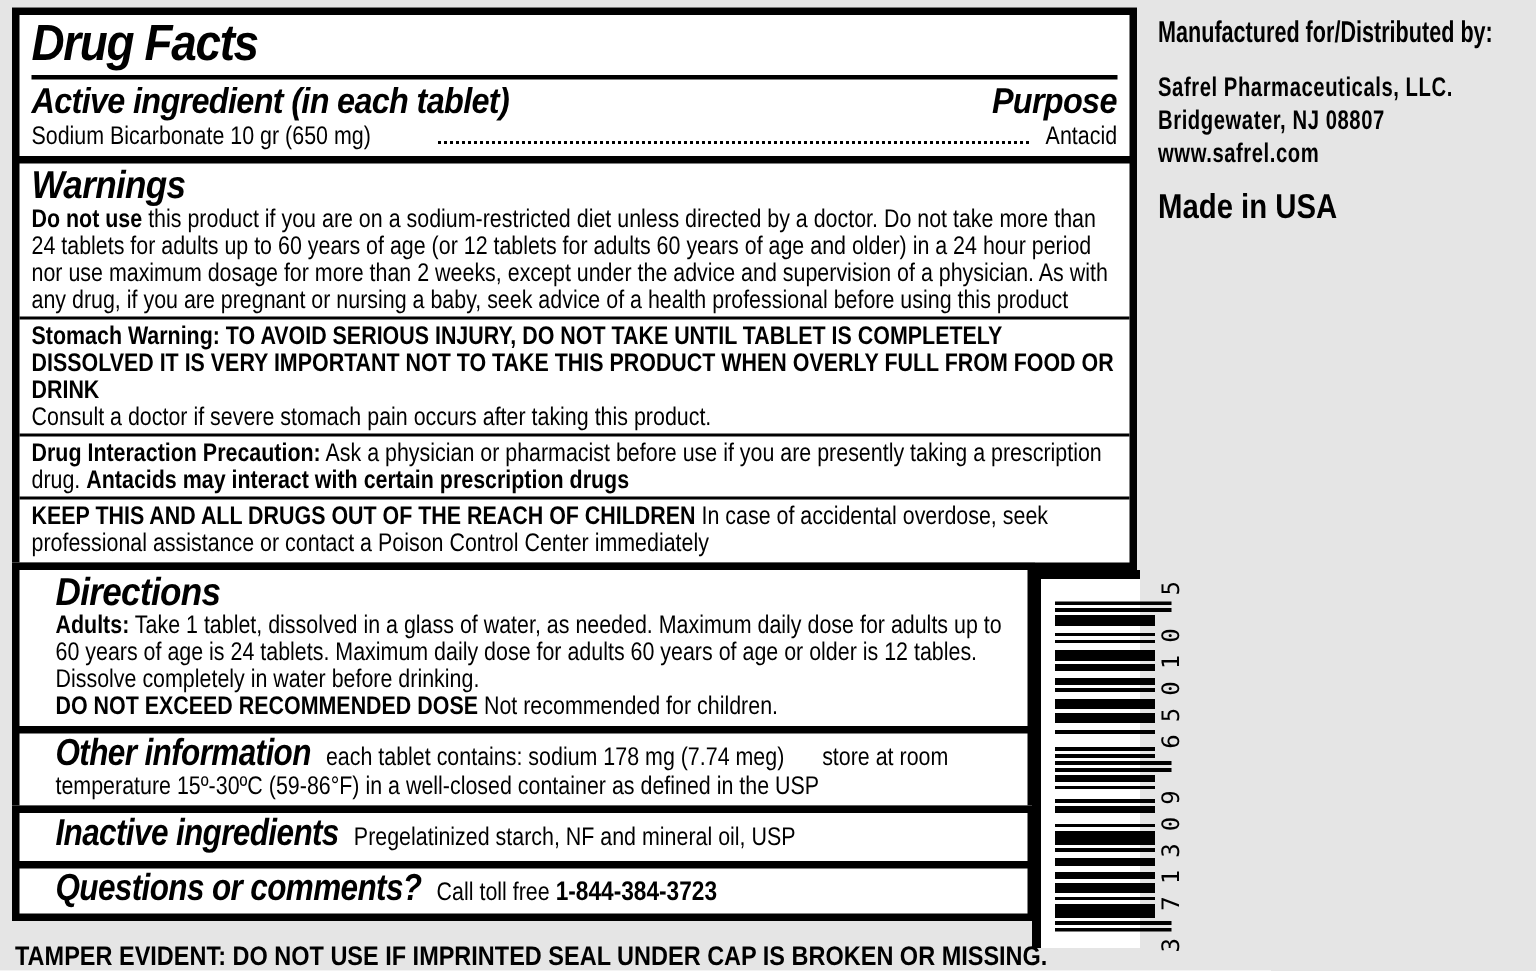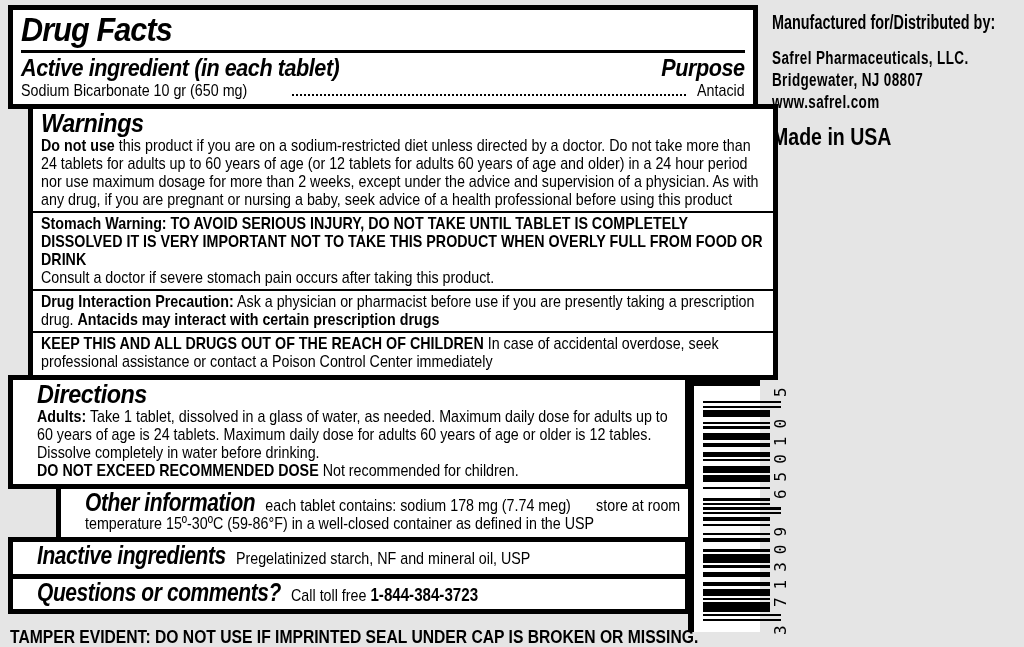--- a/index.html
+++ b/index.html
@@ -10,23 +10,23 @@
   }
 
   
   .label-col { position:absolute; left:8px; top:5px; width:750px; z-index:1; }
   .box { box-sizing:border-box; border:5px solid #000; background:#fff; padding:0 8px 4px; }
   .box + .box { margin-top:-5px; }
   .wide   { width:750px; }
   .narrow { width:682px;padding-left:24px; }
   #box-active     { min-height:91px; }
   #box-uses       { min-height:56px; }
-  #box-warnings   { min-height:263px;margin-left:20px; }
+  #box-warnings   { min-height:263px; }
   #box-directions { min-height:110px; }
-  #box-other      { min-height:53px;margin-left:48px; }
+  #box-other      { min-height:53px; }
   #box-inactive   { min-height:42px; }
   #box-questions  { min-height:40px; }
 
   .h1 {
     margin:0; font-style:italic; font-weight:bold; font-size:34px; line-height:38px;
     display:inline-block; transform:scaleX(.9); transform-origin:0 0;
     letter-spacing:-1px; white-space:nowrap;
   }
   .h2 {
     margin:0; font-style:italic; font-weight:bold; font-size:26px; line-height:28px;

